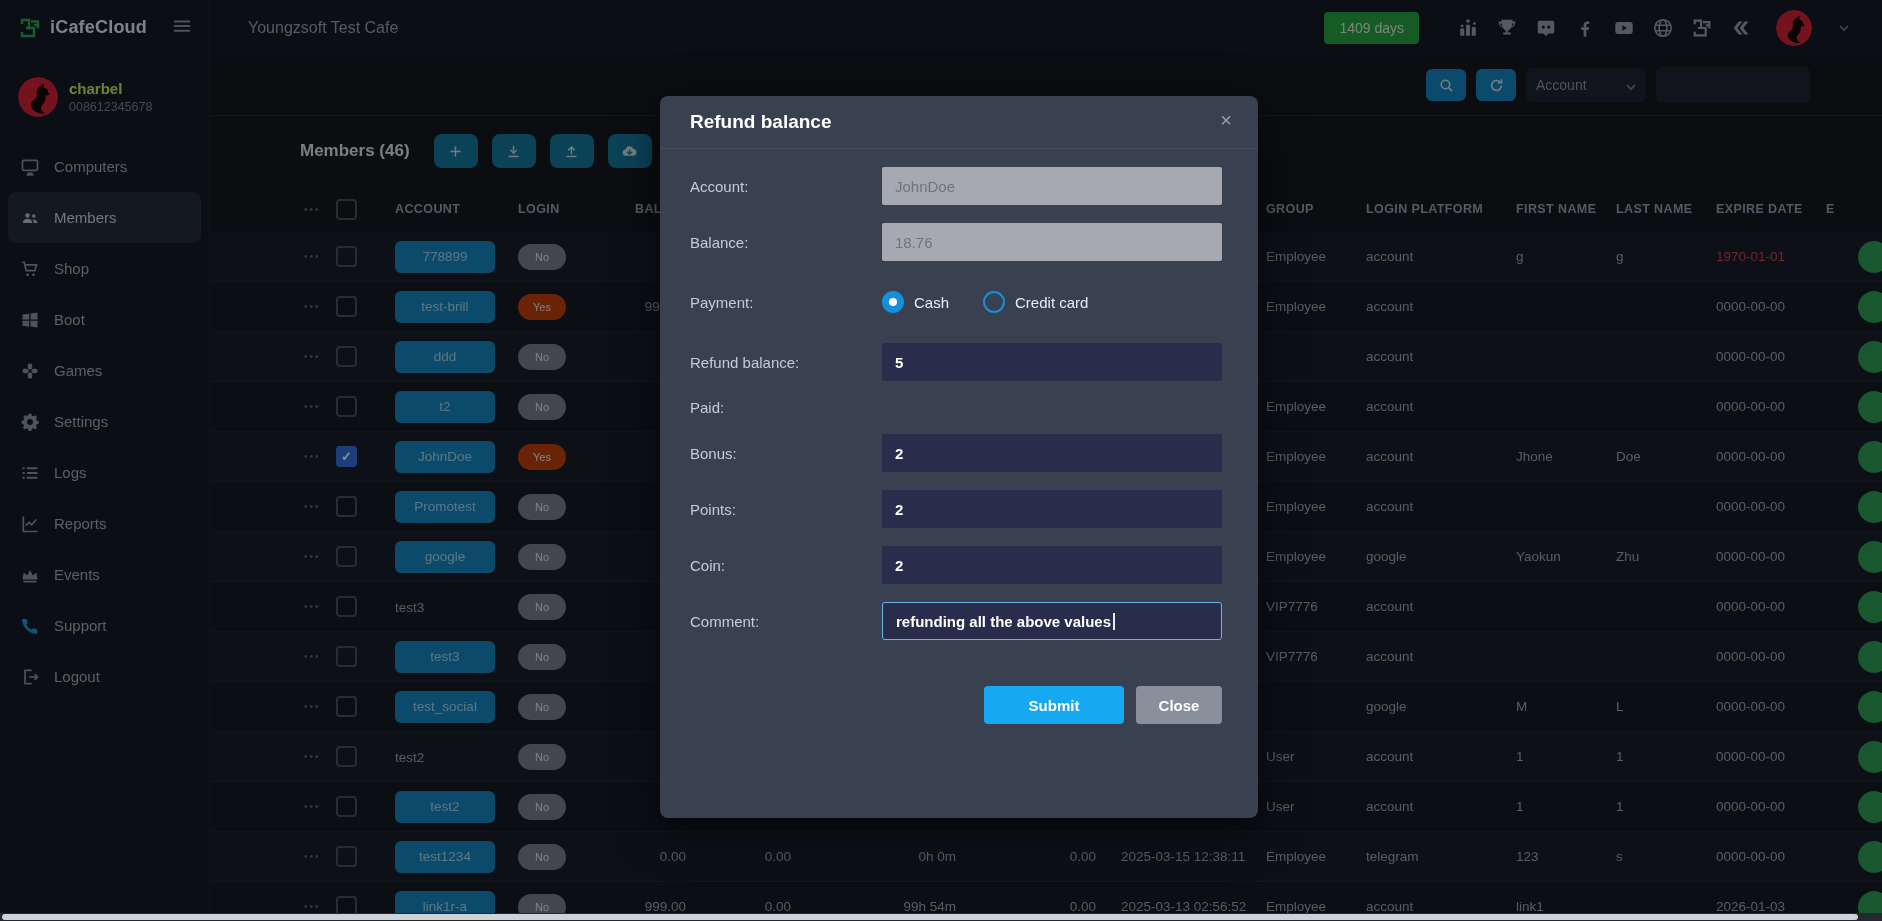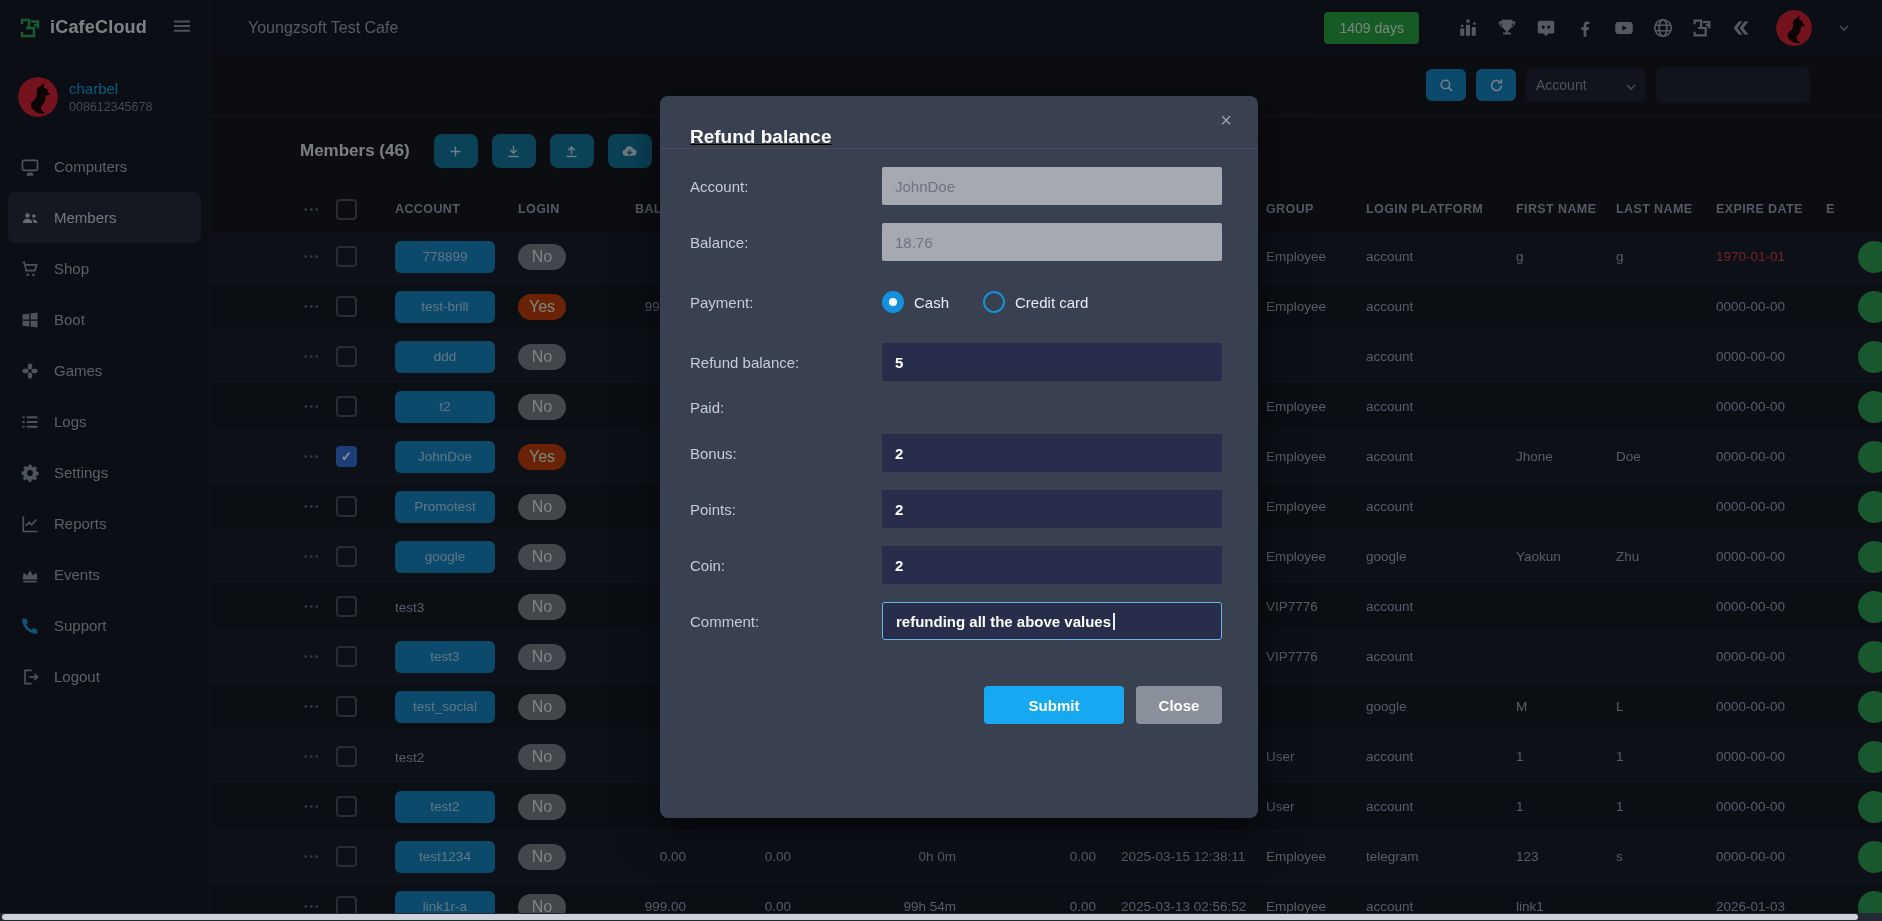--- a/index.html
+++ b/index.html
@@ -20,21 +20,21 @@
   .tb-icon svg{width:22px;height:22px;}
   .avatar{border-radius:50%;overflow:hidden;display:inline-flex;}
   .avatar.small{width:36px;height:36px;}
   .avatar svg{width:100%;height:100%;}
   .tb-caret{color:#7d8691;width:16px;height:16px;}
   .tb-caret svg{width:16px;height:16px;}
   
   .sidebar{position:absolute;top:55px;left:0;bottom:0;width:210px;background:#151b25;border-right:1px solid #1d2430;box-sizing:border-box;z-index:1;}
   .user{display:flex;align-items:center;gap:11px;padding:22px 16px 16px 18px;}
   .avatar.big{width:40px;height:40px;flex-shrink:0;}
-  .user-name{color:#0ea5e9;font-size:15px;font-weight:normal;}
+  .user-name{color:#bef264;font-size:15px;font-weight:bold;}
   .user-phone{color:#7b8694;font-size:12.5px;margin-top:3px;}
   .nav{margin-top:8px;}
   .nav-item{height:51px;display:flex;align-items:center;gap:14px;margin:0 8px;padding:0 12px;border-radius:8px;color:#a2aebc;font-size:15px;cursor:pointer;}
   .nav-item.active{background:#232c3c;color:#cfd8e4;}
   .nav-ic{width:20px;height:20px;color:#8b97a6;display:inline-flex;flex-shrink:0;}
   .nav-item.active .nav-ic{color:#b9c6d4;}
   .nav-ic svg{width:20px;height:20px;}
   
   .content{position:absolute;left:210px;top:55px;right:0;bottom:0;background:#141820;overflow:hidden;}
   .filterbar{height:60px;border-bottom:1px solid #232b38;display:flex;align-items:center;justify-content:flex-end;gap:10px;padding-right:72px;}
@@ -57,30 +57,30 @@
   .trow{height:49px;border-bottom:1px solid rgba(86,104,132,0.16);}
   .trow.odd{background:#181e2a;}
   .trow.even{background:#141a24;}
   .cell{font-size:13.5px;color:#9ca8ba;padding-left:6px;white-space:nowrap;overflow:hidden;}
   .cell.r{text-align:right;padding-right:4px;padding-left:0;}
   .dots{color:#5f6a78;font-size:10px;letter-spacing:2px;cursor:pointer;padding-left:6px;}
   .cb{width:17px;height:17px;border:2px solid #49535f;border-radius:4px;margin-left:8px;cursor:pointer;box-sizing:content-box;}
   .cb.on{background:#3474dd;border-color:#3474dd;color:#fff;font-size:13px;font-weight:bold;display:flex;align-items:center;justify-content:center;}
   .accbtn{display:inline-flex;align-items:center;justify-content:center;width:100px;height:32px;margin-left:15px;background:#1787c5;color:#a8d8f2;border-radius:6px;font-size:13.5px;cursor:pointer;white-space:nowrap;overflow:hidden;}
   .accplain{margin-left:15px;color:#9ca8ba;font-size:13.5px;}
-  .pill{display:inline-flex;align-items:center;justify-content:center;min-width:48px;height:26px;margin-left:8px;border-radius:13px;font-size:16px;box-sizing:border-box;}
+  .pill{display:inline-flex;align-items:center;justify-content:center;min-width:48px;height:26px;margin-left:8px;border-radius:13px;font-size:11px;box-sizing:border-box;}
   .pill.no{background:#7a828a;color:#e8ecf0;}
   .pill.yes{background:#c2410c;color:#dff4e4;}
   .red{color:#d2434e;}
   .dot{width:32px;height:32px;border-radius:50%;background:#2f9e54;margin-left:38px;}
   
   .overlay{position:absolute;inset:0;background:rgba(0,0,0,0.45);z-index:40;}
   .modal{position:absolute;left:660px;top:96px;width:598px;height:722px;background:#394050;border-radius:8px;z-index:50;
          box-shadow:0 12px 45px rgba(0,0,0,0.55);box-sizing:border-box;}
-  .mhead{height:52px;display:flex;align-items:flex-end;padding:0 30px;border-bottom:1px solid #454d61;position:relative;text-decoration:underline;}
+  .mhead{height:52px;display:flex;align-items:center;padding:0 30px;border-bottom:1px solid #454d61;position:relative;}
   .mtitle{color:#ffffff;font-size:19px;font-weight:bold;}
   .mclose{position:absolute;right:26px;top:14px;color:#9ba1ae;font-size:20px;cursor:pointer;line-height:1;}
   .mbody{padding:18px 36px 0 30px;}
   .mrow{display:flex;align-items:center;margin-bottom:18px;}
   .mrow.payment{height:46px;}
   .mlabel{width:192px;flex-shrink:0;color:#c5cbd8;font-size:15px;}
   .minput{flex:1;height:38px;border-radius:2px;display:flex;align-items:center;padding:0 13px;box-sizing:border-box;font-size:15px;}
   .minput.disabled{background:#a6a9b0;color:#6e7480;}
   .minput.dark{background:#272d4a;color:#ffffff;font-weight:bold;}
   .minput.comment{background:#272d4a;color:#ffffff;font-weight:bold;border:1.5px solid #69b3e7;border-radius:3px;}
@@ -255,37 +255,37 @@
               <rect x="9.4" y="13.8" width="5.2" height="7.2" rx="2.2"></rect>
               <rect x="3" y="9.4" width="7.2" height="5.2" rx="2.2"></rect>
               <rect x="13.8" y="9.4" width="7.2" height="5.2" rx="2.2"></rect>
             </svg>
           </span>
           <span>Games</span>
         </div>
         <div class="nav-item">
           <span class="nav-ic">
             <svg viewBox="0 0 24 24" fill="currentColor">
+              <path fill-rule="evenodd" d="M10.3 2h3.4l.5 2.4 1.9.8 2-1.3 2.4 2.4-1.3 2 .8 1.9 2.4.5v3.4l-2.4.5-.8 1.9 1.3 2-2.4 2.4-2-1.3-1.9.8-.5 2.4h-3.4l-.5-2.4-1.9-.8-2 1.3-2.4-2.4 1.3-2-.8-1.9L2 13.7v-3.4l2.4-.5.8-1.9-1.3-2 2.4-2.4 2 1.3 1.9-.8zM12 8.5a3.5 3.5 0 1 0 0 7 3.5 3.5 0 0 0 0-7z"></path>
+            </svg>
+          </span>
+          <span>Settings</span>
+        </div>
+        <div class="nav-item">
+          <span class="nav-ic">
+            <svg viewBox="0 0 24 24" fill="currentColor">
               <rect x="3" y="5" width="2.6" height="2.6" rx=".6"></rect>
               <rect x="8.2" y="5" width="12.8" height="2.6" rx=".8"></rect>
               <rect x="3" y="10.7" width="2.6" height="2.6" rx=".6"></rect>
               <rect x="8.2" y="10.7" width="12.8" height="2.6" rx=".8"></rect>
               <rect x="3" y="16.4" width="2.6" height="2.6" rx=".6"></rect>
               <rect x="8.2" y="16.4" width="12.8" height="2.6" rx=".8"></rect>
             </svg>
           </span>
           <span>Logs</span>
-        </div>
-        <div class="nav-item">
-          <span class="nav-ic">
-            <svg viewBox="0 0 24 24" fill="currentColor">
-              <path fill-rule="evenodd" d="M10.3 2h3.4l.5 2.4 1.9.8 2-1.3 2.4 2.4-1.3 2 .8 1.9 2.4.5v3.4l-2.4.5-.8 1.9 1.3 2-2.4 2.4-2-1.3-1.9.8-.5 2.4h-3.4l-.5-2.4-1.9-.8-2 1.3-2.4-2.4 1.3-2-.8-1.9L2 13.7v-3.4l2.4-.5.8-1.9-1.3-2 2.4-2.4 2 1.3 1.9-.8zM12 8.5a3.5 3.5 0 1 0 0 7 3.5 3.5 0 0 0 0-7z"></path>
-            </svg>
-          </span>
-          <span>Settings</span>
         </div>
         <div class="nav-item">
           <span class="nav-ic">
             <svg viewBox="0 0 24 24" fill="none" stroke="currentColor" stroke-width="2">
               <path d="M4 3v18h17"></path>
               <path d="M7 14l4-4 3 3 5.5-6.5"></path>
             </svg>
           </span>
           <span>Reports</span>
         </div>

